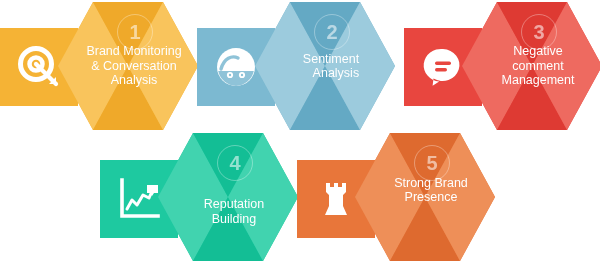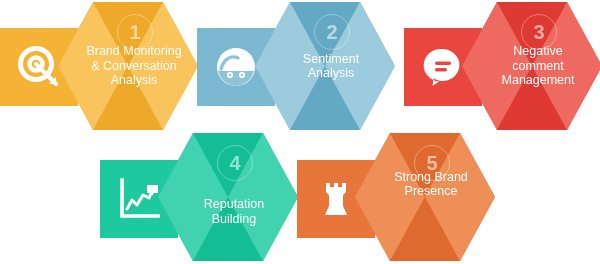--- a/index.html
+++ b/index.html
@@ -108,21 +108,21 @@
     <polygon points="0,64 35,0 105,0 140,64 105,128 35,128" fill="#76B5CD"></polygon>
     <polygon points="0,64 35,0 70,64 35,128" fill="#9CCBDD"></polygon>
     <polygon points="35,0 105,0 70,64" fill="#64A9C4"></polygon>
     <polygon points="35,128 105,128 70,64" fill="#64A9C4"></polygon>
     <polygon points="105,0 140,64 105,128 70,64" fill="#9CCBDD"></polygon>
   </svg>
           </div>
       <div class="num-badge" style="left:314px;top:14px;">
             <span>2</span>
           </div>
-      <div class="hex-text" style="left:267px;top:2px;width:128px;height:128px;">
+      <div class="hex-text" style="left:267px;top:2px;width:128px;height:128px;text-align:right;">
             <div class="hex-label">Sentiment
 Analysis</div>
           </div>
     </div>
     <div class="step">
       <div class="icon-panel" style="left:404px;top:28px;width:78px;height:78px;background:#E8463F;">
             <span>
           <svg width="46" height="46" viewBox="0 0 46 46" fill="none">
        <path d="M23 5 A17 16 0 1 1 13.5 34.6 L12.6 41.8 L19.2 37.6 A17 16 0 0 1 23 5 Z" fill="#fff"></path>
        <rect x="15" y="17.5" width="16" height="3.4" rx="1.7" fill="#E8463F"></rect>
@@ -188,18 +188,18 @@
     <polygon points="0,64 35,0 105,0 140,64 105,128 35,128" fill="#E8763A"></polygon>
     <polygon points="0,64 35,0 70,64 35,128" fill="#EE8F58"></polygon>
     <polygon points="35,0 105,0 70,64" fill="#DE6A2F"></polygon>
     <polygon points="35,128 105,128 70,64" fill="#DE6A2F"></polygon>
     <polygon points="105,0 140,64 105,128 70,64" fill="#EE8F58"></polygon>
   </svg>
           </div>
       <div class="num-badge" style="left:414px;top:145px;">
             <span>5</span>
           </div>
-      <div class="hex-text" style="left:367px;top:120px;width:128px;height:128px;">
+      <div class="hex-text" style="left:367px;top:126px;width:128px;height:128px;">
             <div class="hex-label">Strong Brand
 Presence</div>
           </div>
     </div>
   </div>
 
 </body></html>

